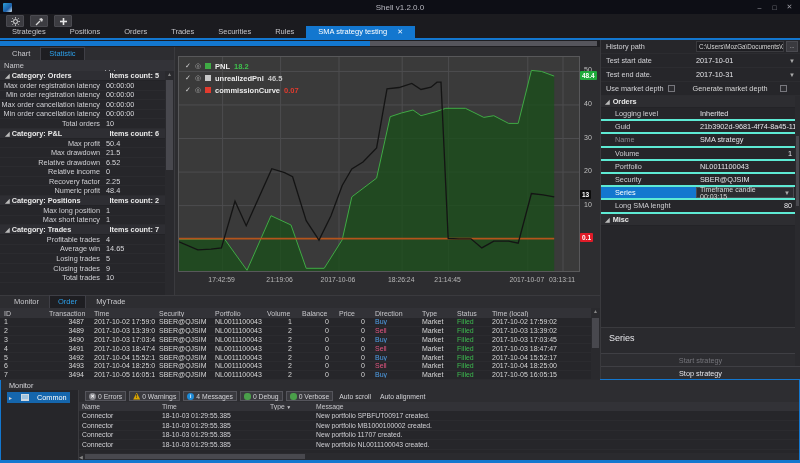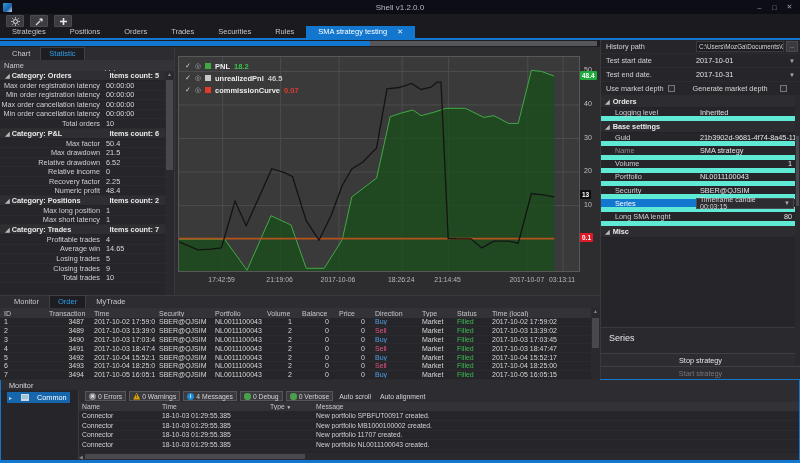--- a/index.html
+++ b/index.html
@@ -78,21 +78,21 @@
   .rfield { height:14px; display:flex; align-items:center; font-size:7.3px; border-bottom:1px solid #2c2c30; }
   .rfield .lbl { width:95px; padding-left:5px; color:#d2d2d6; }
   .rval { flex:1; display:flex; align-items:center; color:#e2e2e6; overflow:hidden; white-space:nowrap; }
   .pathbox { flex:1; height:11px; background:#1e1e22; border:1px solid #3a3a3e; font-size:6.3px; line-height:10px; padding:0 2px; overflow:hidden; white-space:nowrap; }
   .dots { width:12px; height:11px; background:#3a3a3f; border:1px solid #4a4a50; font-size:6px; text-align:center; line-height:9px; margin:0 2px; color:#ddd; }
   .ddar { margin-left:auto; padding-right:5px; font-size:6px; color:#aaa; }
   .chk { width:7px; height:7px; border:1px solid #77777d; background:#2c2c30; margin:0 4px; }
   .pgrid { font-size:7.3px; }
   .pcat { height:12px; background:#2d2d31; display:flex; align-items:center; font-weight:bold; color:#e8e8e8; border-bottom:1px solid #232327; }
   .pcat .ar { margin:0 3px 0 4px; font-size:6px; color:#bbb; }
-  .prow { height:13.2px; display:flex; align-items:center; border-bottom:5px solid #5eead4; }
+  .prow { height:13.2px; display:flex; align-items:center; border-bottom:2px solid #5eead4; }
   .prow .plbl { width:95px; padding-left:14px; color:#cfcfd3; height:100%; display:flex; align-items:center; }
   .prow .pval { flex:1; padding-left:4px; color:#e4e4e8; overflow:hidden; white-space:nowrap; height:100%; display:flex; align-items:center; }
   .prow.muted .plbl { color:#8a8a90; }
   .prow.sel .plbl { background:#1377cf; color:#fff; }
   .prow .pval.right { justify-content:flex-end; padding-right:8px; }
   .combo { flex:1; margin-right:6px; border:1px solid #4a4a50; background:#2c2c31; height:11px; display:flex; align-items:center; padding-left:3px; font-size:7px; }
   .combo .ddar { padding-right:3px; }
   .rdesc { margin-top:auto; border-top:1px solid #3a3a3e; background:#2a2a2e; height:26px; font-size:9px; color:#e6e6ea; padding:5px 8px; }
   .rbtn { height:13px; border-top:1px solid #3f3f44; background:#2d2d31; font-size:7.3px; display:flex; align-items:center; justify-content:center; }
   .rbtn.disabled { color:#74747a; } .rbtn.on { color:#e4e4e8; }
@@ -229,21 +229,21 @@
               <div class="srow">
                 <div class="nm">Total orders</div>
                 <div class="vl">10</div>
               </div>
               <div class="scat">
                 <div class="ar">◢</div>
                 <div>Category: P&amp;L</div>
                 <div class="cnt">Items count: 6</div>
               </div>
               <div class="srow">
-                <div class="nm">Max factor</div>
+                <div class="nm">Max profit</div>
                 <div class="vl">50.4</div>
               </div>
               <div class="srow">
                 <div class="nm">Max drawdown</div>
                 <div class="vl">21.5</div>
               </div>
               <div class="srow">
                 <div class="nm">Relative drawdown</div>
                 <div class="vl">6.52</div>
               </div>
@@ -511,24 +511,20 @@
       </div>
       <div class="pgrid" id="pgrid">
           <div class="pcat">
             <div class="ar">◢</div>
             <div>Orders</div>
           </div>
           <div class="prow">
             <div class="plbl">Logging level</div>
             <div class="pval">Inherited</div>
           </div>
-          <div class="pcat">
-            <div class="ar">◢</div>
-            <div>Base settings</div>
-          </div>
           <div class="prow">
             <div class="plbl">Guid</div>
             <div class="pval">21b3902d-9681-4f74-8a45-115015f4...</div>
           </div>
           <div class="prow muted">
             <div class="plbl">Name</div>
             <div class="pval">SMA strategy</div>
           </div>
           <div class="prow">
             <div class="plbl">Volume</div>
@@ -555,22 +551,22 @@
           </div>
           <div class="pcat">
             <div class="ar">◢</div>
             <div>Misc</div>
           </div>
         </div>
       <div class="rscroll">
           <div class="rthumb"></div>
         </div>
       <div class="rdesc">Series</div>
+      <div class="rbtn disabled">Start strategy</div>
       <div class="rbtn on">Stop strategy</div>
-      <div class="rbtn disabled">Start strategy</div>
     </div>
   </div>
 
   <div class="monitor">
     <div class="mcap">Monitor</div>
     <div class="mbody">
       <div class="mtree" id="mtree">
           <div class="titem">
             <div class="texp">▸</div>
             <div class="compicon"></div>

